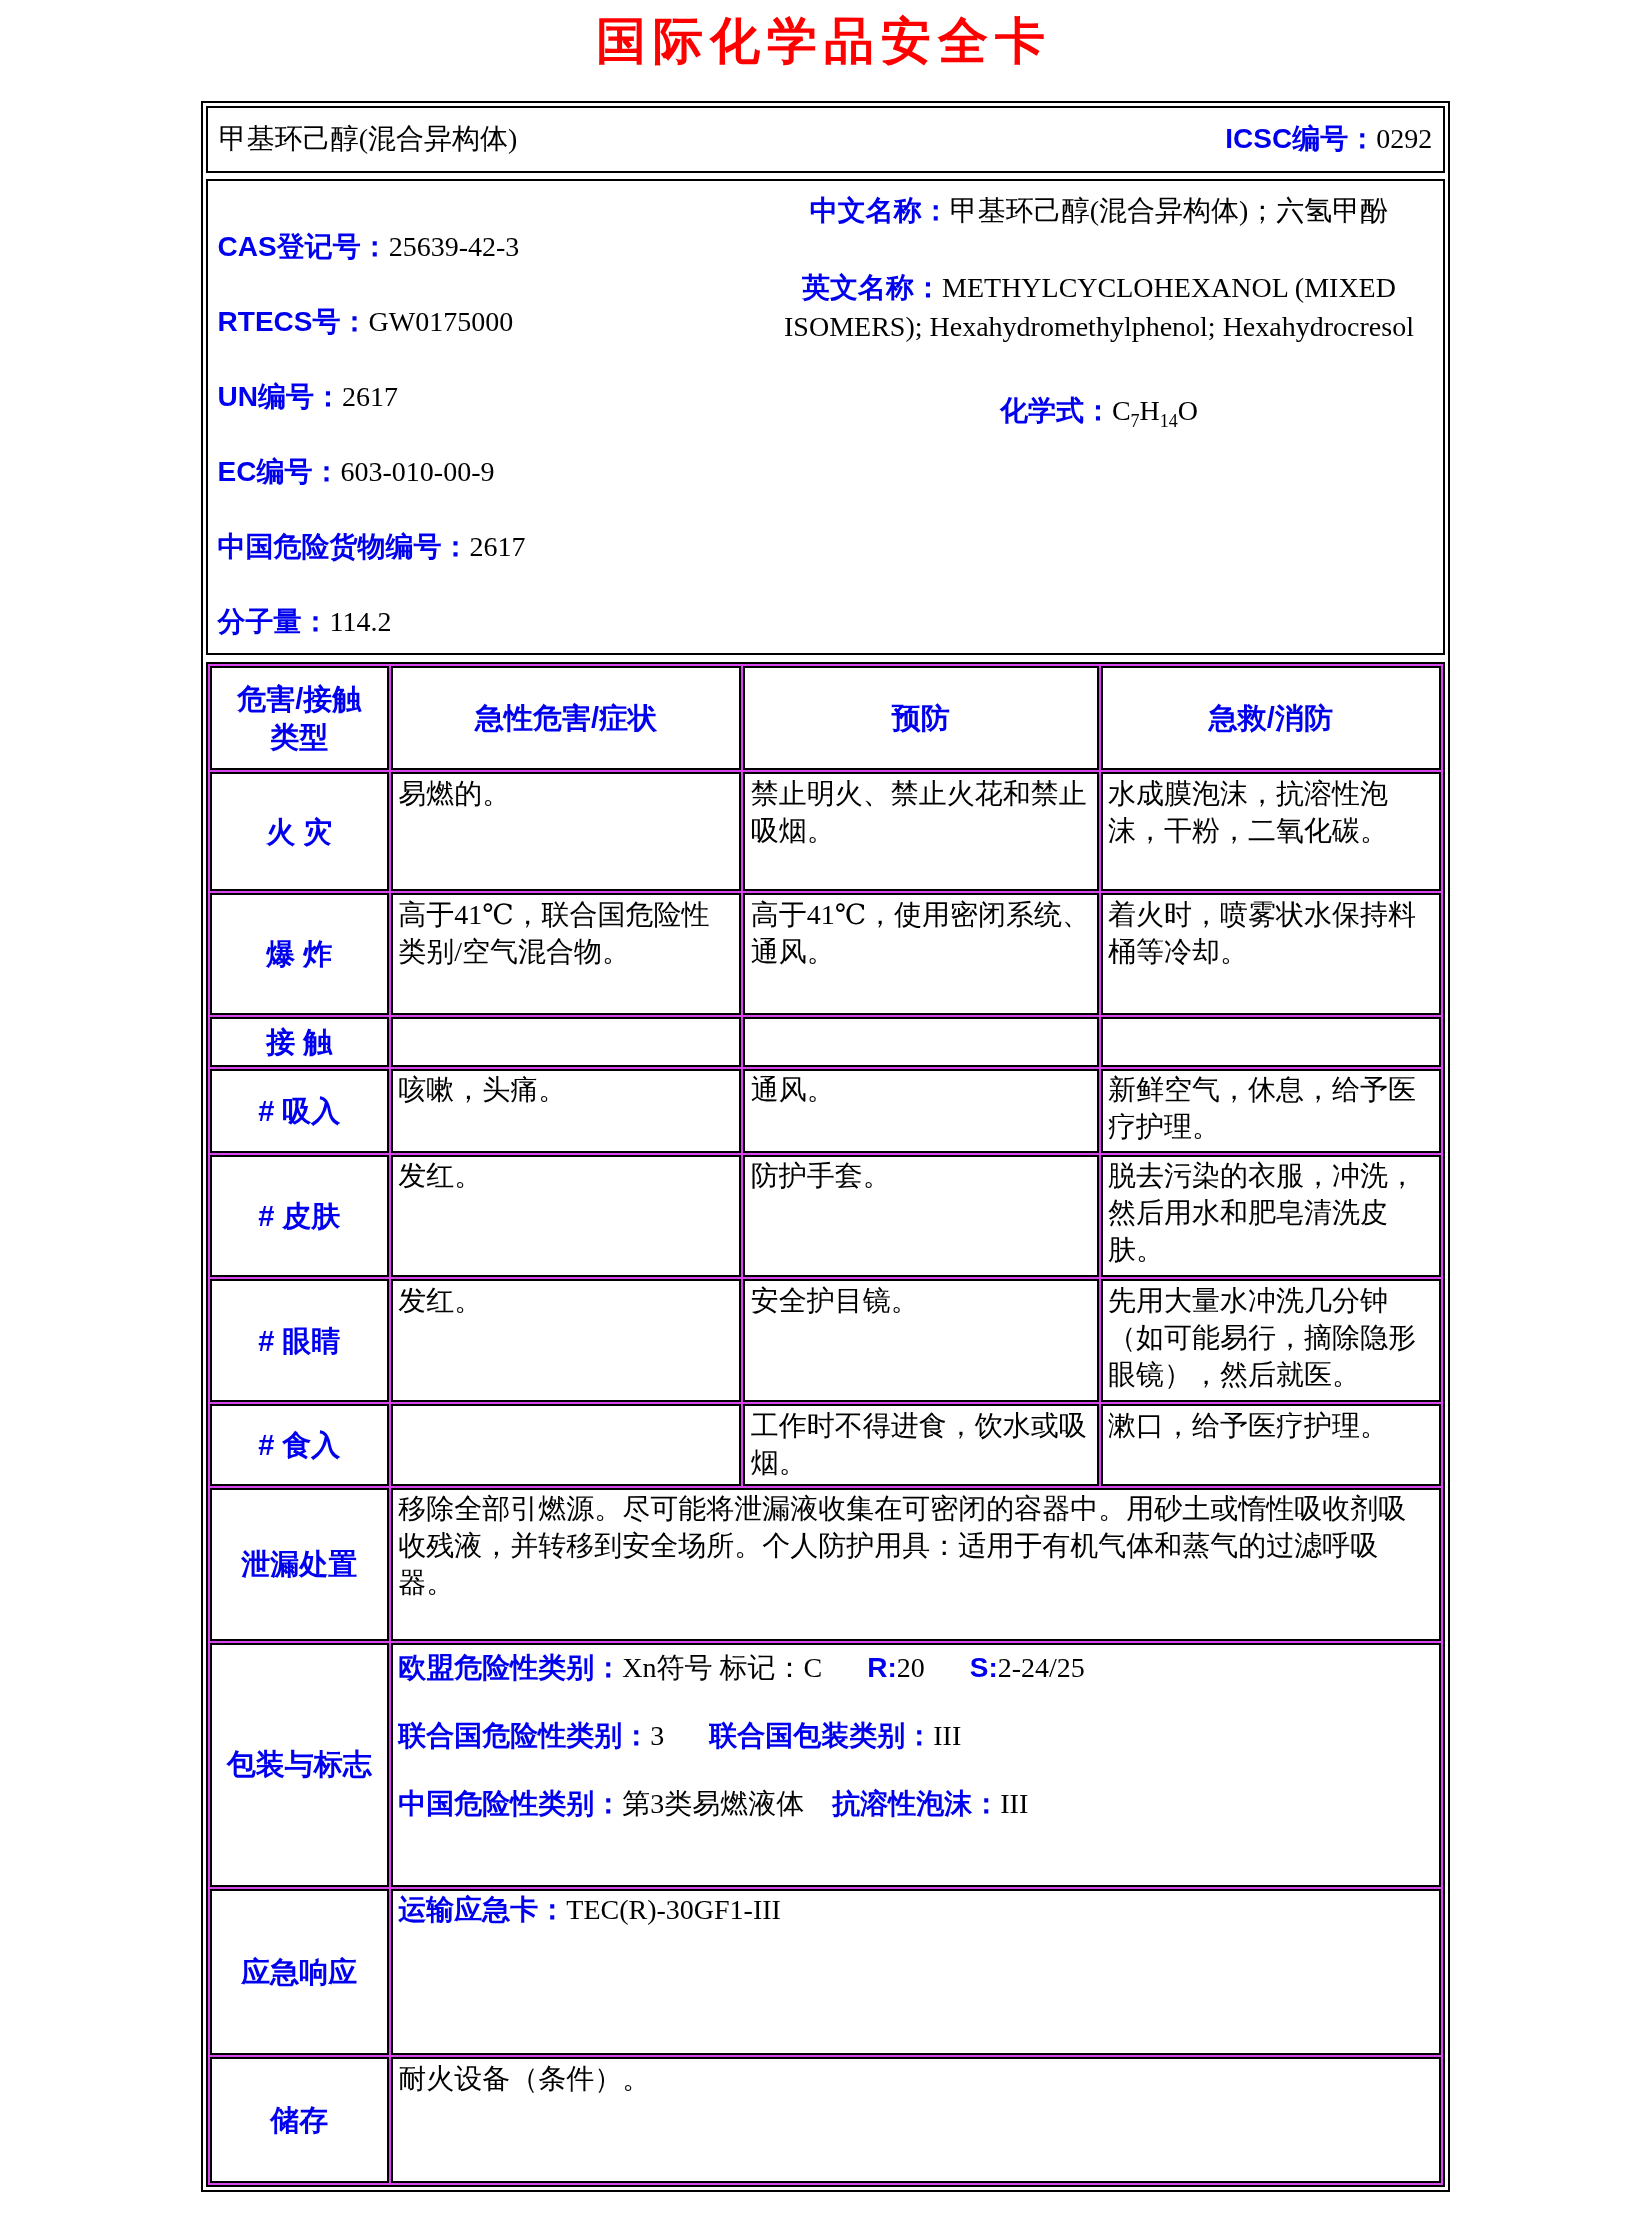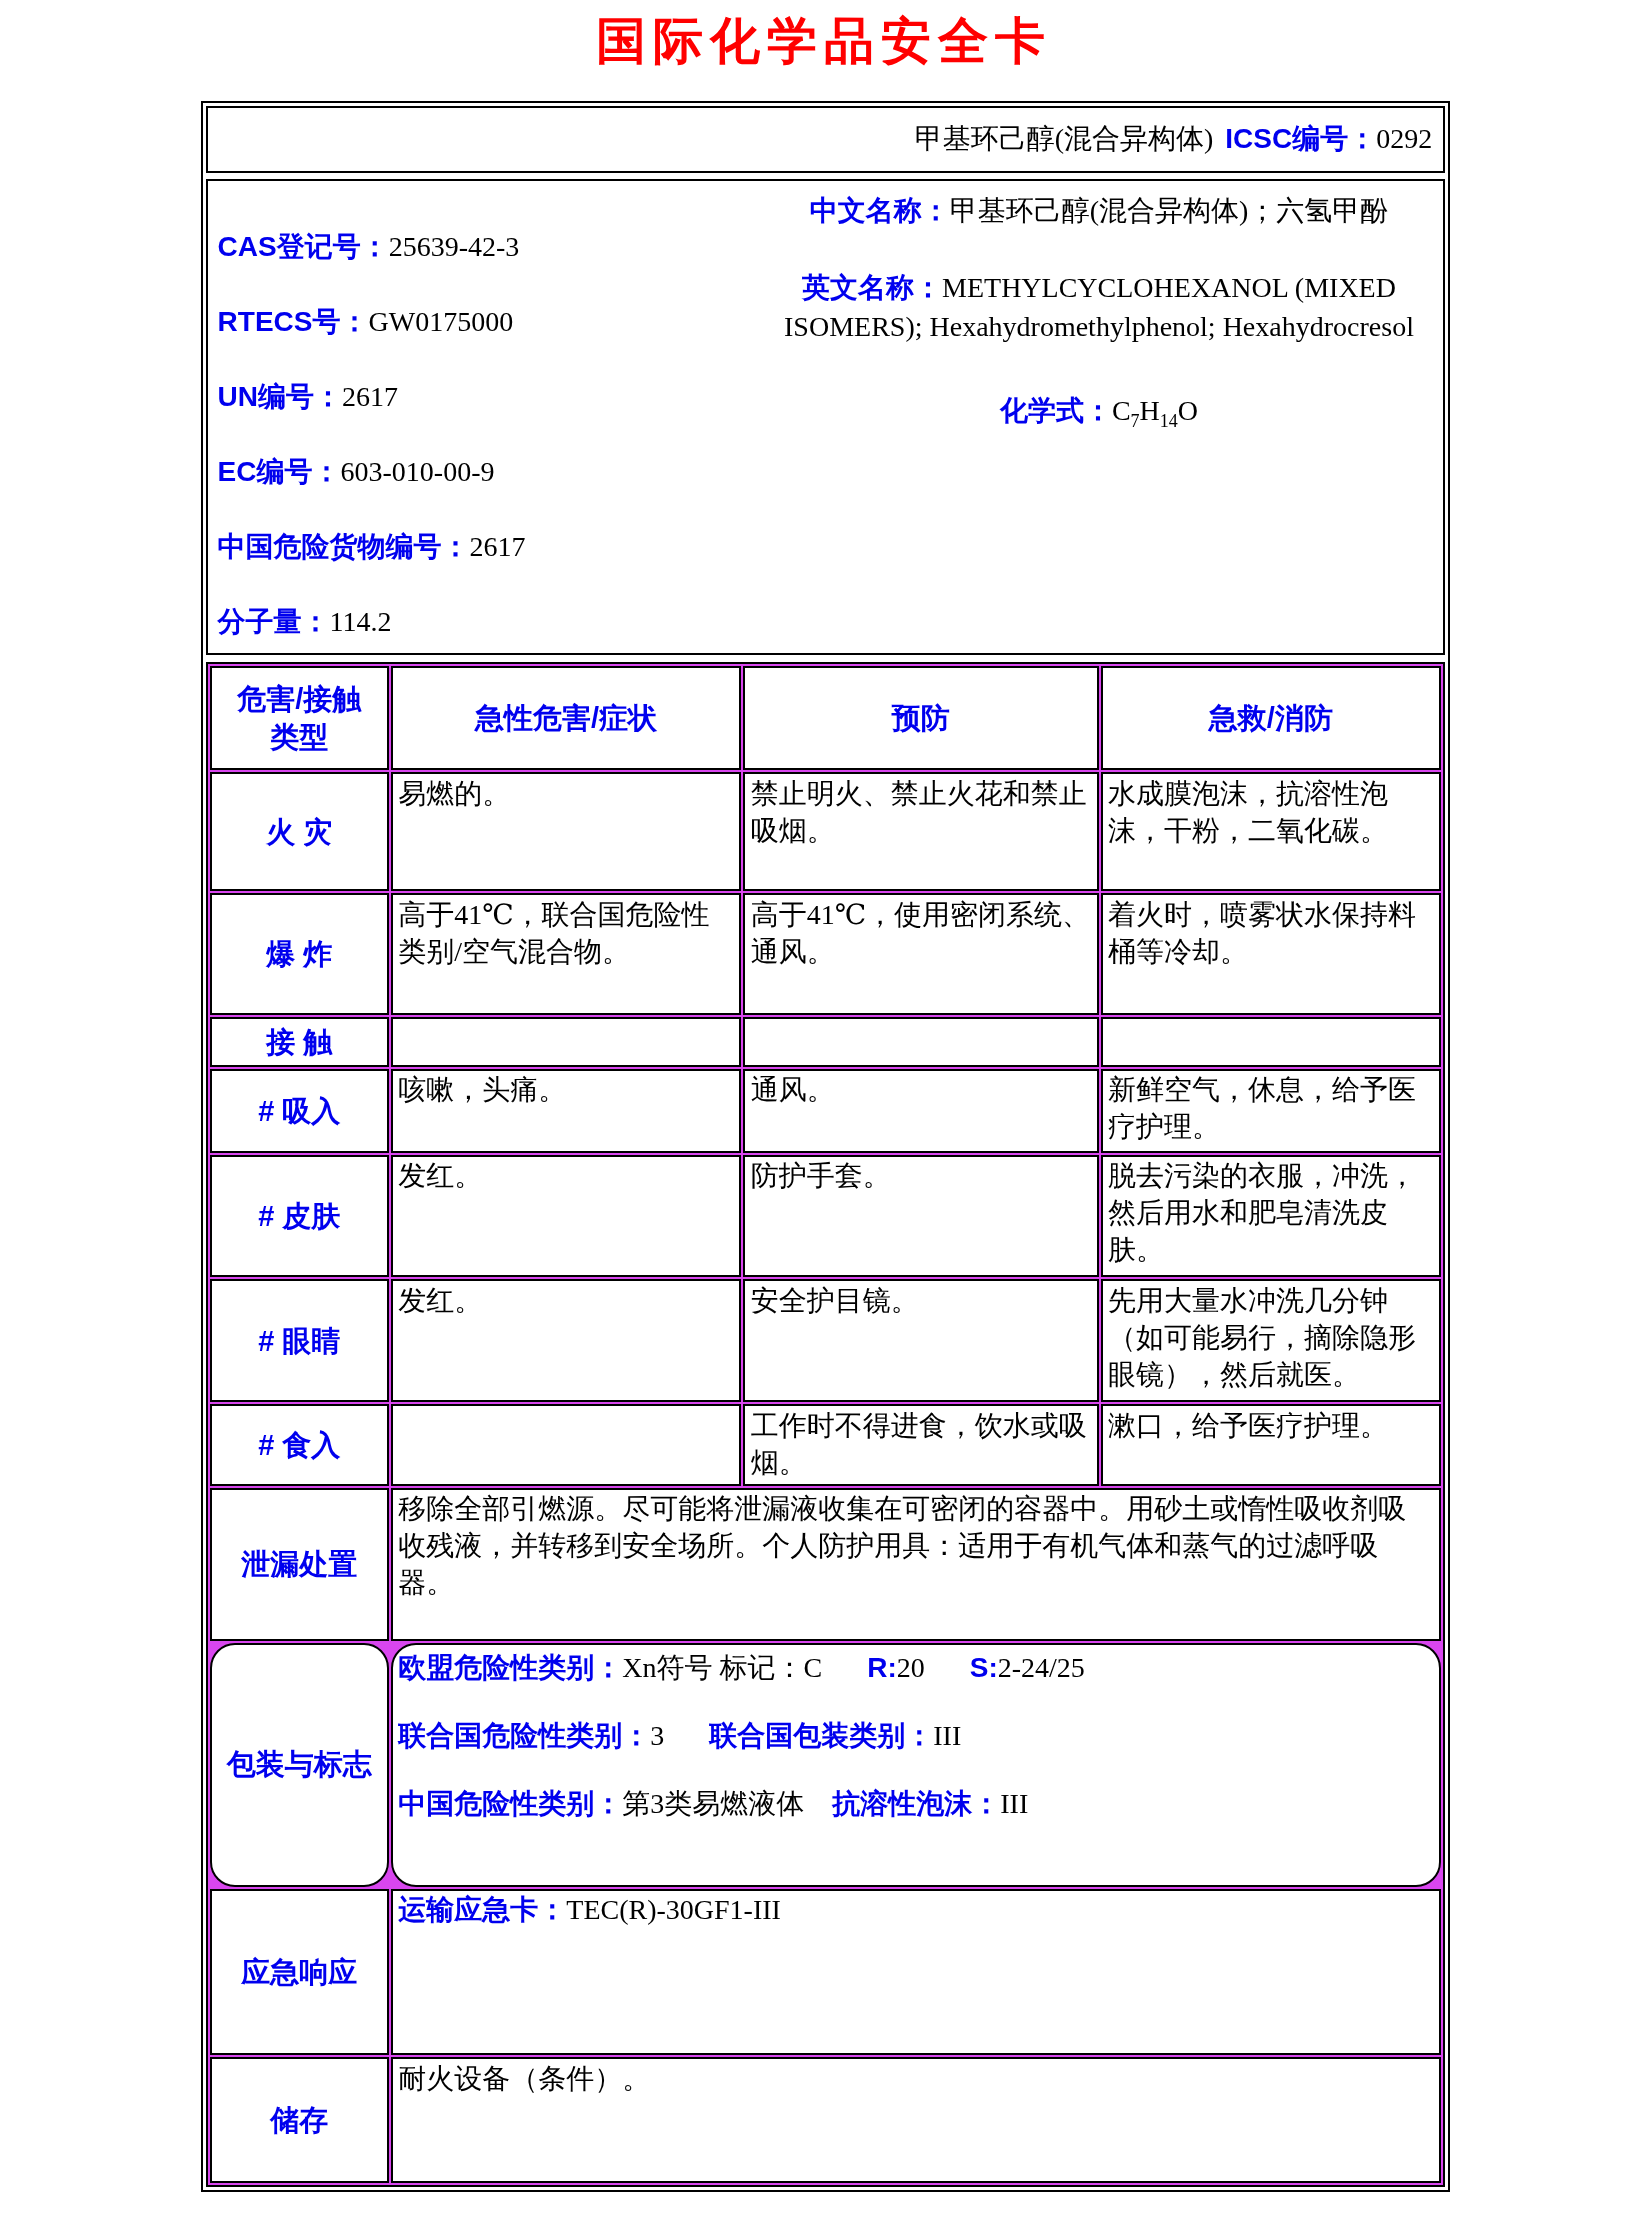--- a/index.html
+++ b/index.html
@@ -16,21 +16,21 @@
   .card{
     position:absolute;left:201px;top:101px;width:1249px;
     border:2.8px solid #000;padding:2.8px;box-sizing:border-box;background:#fff;
   }
   .section{border:2.1px solid #000;margin-bottom:6.3px;box-sizing:border-box;background:#fff;}
   .section:last-child{margin-bottom:0;}
   .blue{color:#0000ee;font-weight:bold;font-family:"Liberation Sans","DejaVu Sans",sans-serif;}
   .black-val{color:#000;font-weight:normal;font-family:"Liberation Serif","DejaVu Serif",serif;}
 
   
-  .title-bar{display:flex;justify-content:flex-end;align-items:center;
+  .title-bar{display:flex;justify-content:space-between;align-items:center;
     padding:12.5px 11px;min-height:36px;}
   .title-bar .substance{font-size:28px;}
   .title-bar .icsc{white-space:nowrap;margin-left:12px;}
 
   
   .info-box{display:flex;padding:9.8px 7px 12.5px 9.8px;}
   .info-left{width:45%;}
   .info-line{line-height:39px;margin-top:36px;}
   .info-right{flex:1;padding-right:4.2px;text-align:center;}
   .cn-name{line-height:39px;}
@@ -48,21 +48,21 @@
   .hazard-table th{vertical-align:middle;text-align:center;font-size:29px;}
   .cat{vertical-align:middle !important;text-align:center;font-size:29px;}
   tr.h140>th{height:98px;}
   tr.h160>td{height:112px;}
   tr.h165>td{height:115px;}
   tr.h62>td{height:43px;}
   tr.h110>td{height:77px;}
   tr.h166>td{height:116px;}
   tr.h108>td{height:75px;}
   tr.h210>td{height:146px;}
-  tr.h340>td{height:237px;border-radius:25px;}
+  tr.h340>td{height:237px;}
   tr.h230>td{height:160px;}
   tr.h170>td{height:119px;}
   .spill-text{line-height:1.85;}
   .pack-line{margin:4.2px 0 31px 0;}
   .pack-line:last-child{margin-bottom:0;}
   .gap{margin-left:45px;}
   .gap-sm{margin-left:28px;}
 </style>
 </head>
 <body>

